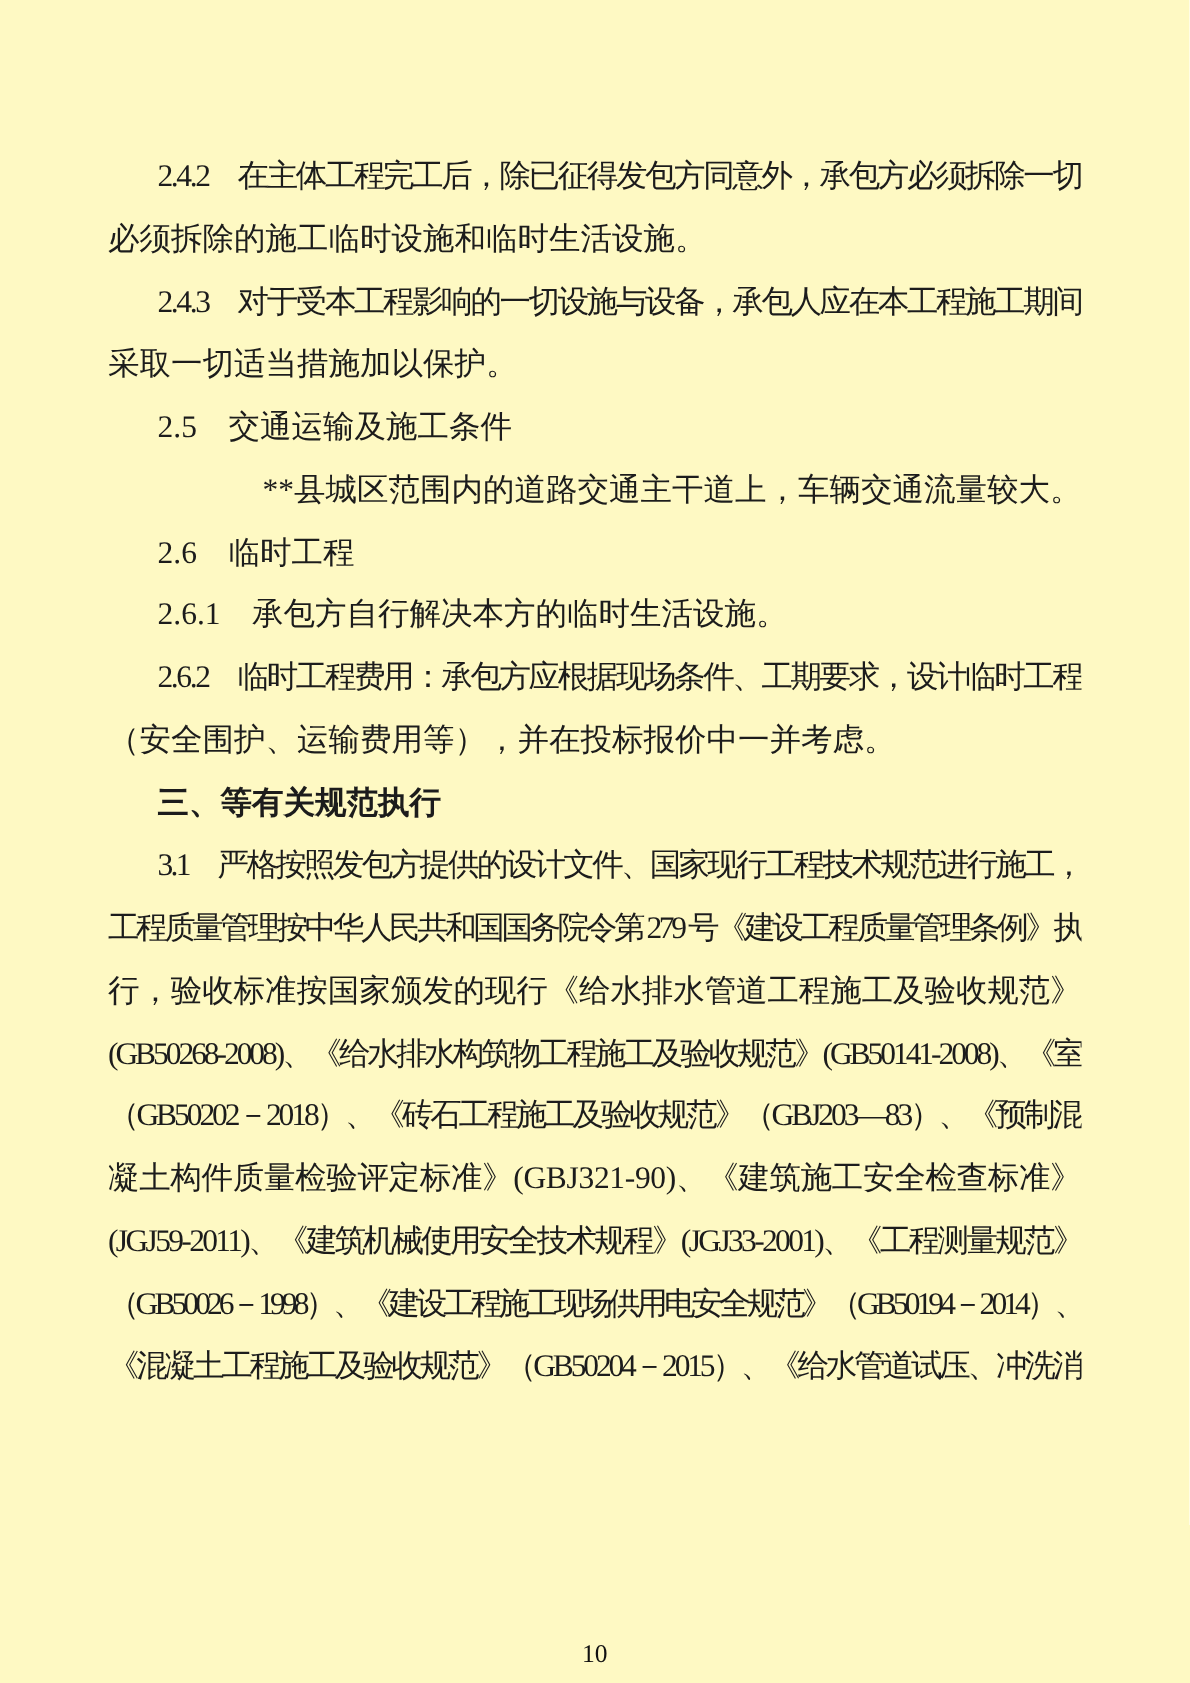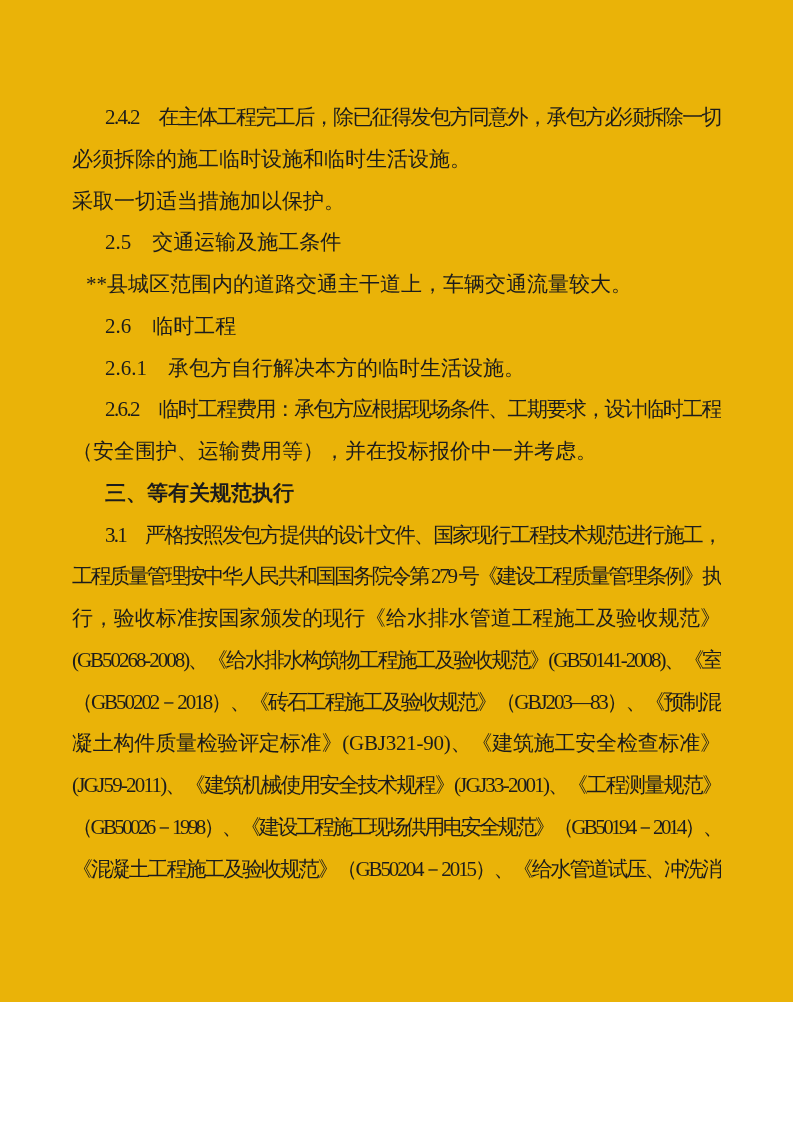--- a/index.html
+++ b/index.html
@@ -3,62 +3,63 @@
 <meta charset="utf-8">
 <style>
   html, body {
     margin: 0;
     padding: 0;
     background: #ffffff;
   }
   .page {
     position: relative;
     width: 793px;
-    height: 1002px;
-    background: #eab308;
+    height: 1122px;
+    background: #fef9c3;
     overflow: hidden;
     font-family: "Liberation Serif", "DejaVu Serif", serif;
     color: #1c1c1c;
   }
   .content {
     position: absolute;
     left: 72px;
     right: 72px;
     top: 97px;
   }
   .line {
     height: 41.75px;
     line-height: 41.75px;
     font-size: 21px;
     white-space: nowrap;
     overflow: hidden;
     text-align: left;
   }
   .indent    { text-indent: 33px; }
-  .indent-sm { text-indent: 14px; }
+  .indent-sm { text-indent: 14px; text-align: right; }
   .heading   { font-weight: bold; }
   .footer {
     position: absolute;
     left: 0;
     right: 0;
     top: 1046px;
     text-align: center;
     font-size: 17px;
     line-height: 22px;
     color: #111111;
     margin-top: 46px;
   }
 </style>
 </head>
 <body>
 
 <div class="page">
   <div class="content">
     <div class="line indent" style="letter-spacing: -1.6px;">2.4.2　在主体工程完工后，除已征得发包方同意外，承包方必须拆除一切</div>
     <div class="line">必须拆除的施工临时设施和临时生活设施。</div>
+    <div class="line indent" style="letter-spacing: -1.6px;">2.4.3　对于受本工程影响的一切设施与设备，承包人应在本工程施工期间</div>
     <div class="line">采取一切适当措施加以保护。</div>
     <div class="line indent">2.5　交通运输及施工条件</div>
     <div class="line indent-sm">**县城区范围内的道路交通主干道上，车辆交通流量较大。</div>
     <div class="line indent">2.6　临时工程</div>
     <div class="line indent">2.6.1　承包方自行解决本方的临时生活设施。</div>
     <div class="line indent" style="letter-spacing: -1.6px; text-align: center;">2.6.2　临时工程费用：承包方应根据现场条件、工期要求，设计临时工程</div>
     <div class="line">（安全围护、运输费用等），并在投标报价中一并考虑。</div>
     <div class="line indent heading">三、等有关规范执行</div>
     <div class="line indent" style="letter-spacing: -1.79412px;">3.1　严格按照发包方提供的设计文件、国家现行工程技术规范进行施工，</div>
     <div class="line" style="letter-spacing: -2.26316px;">工程质量管理按中华人民共和国国务院令第 279 号《建设工程质量管理条例》执</div>

